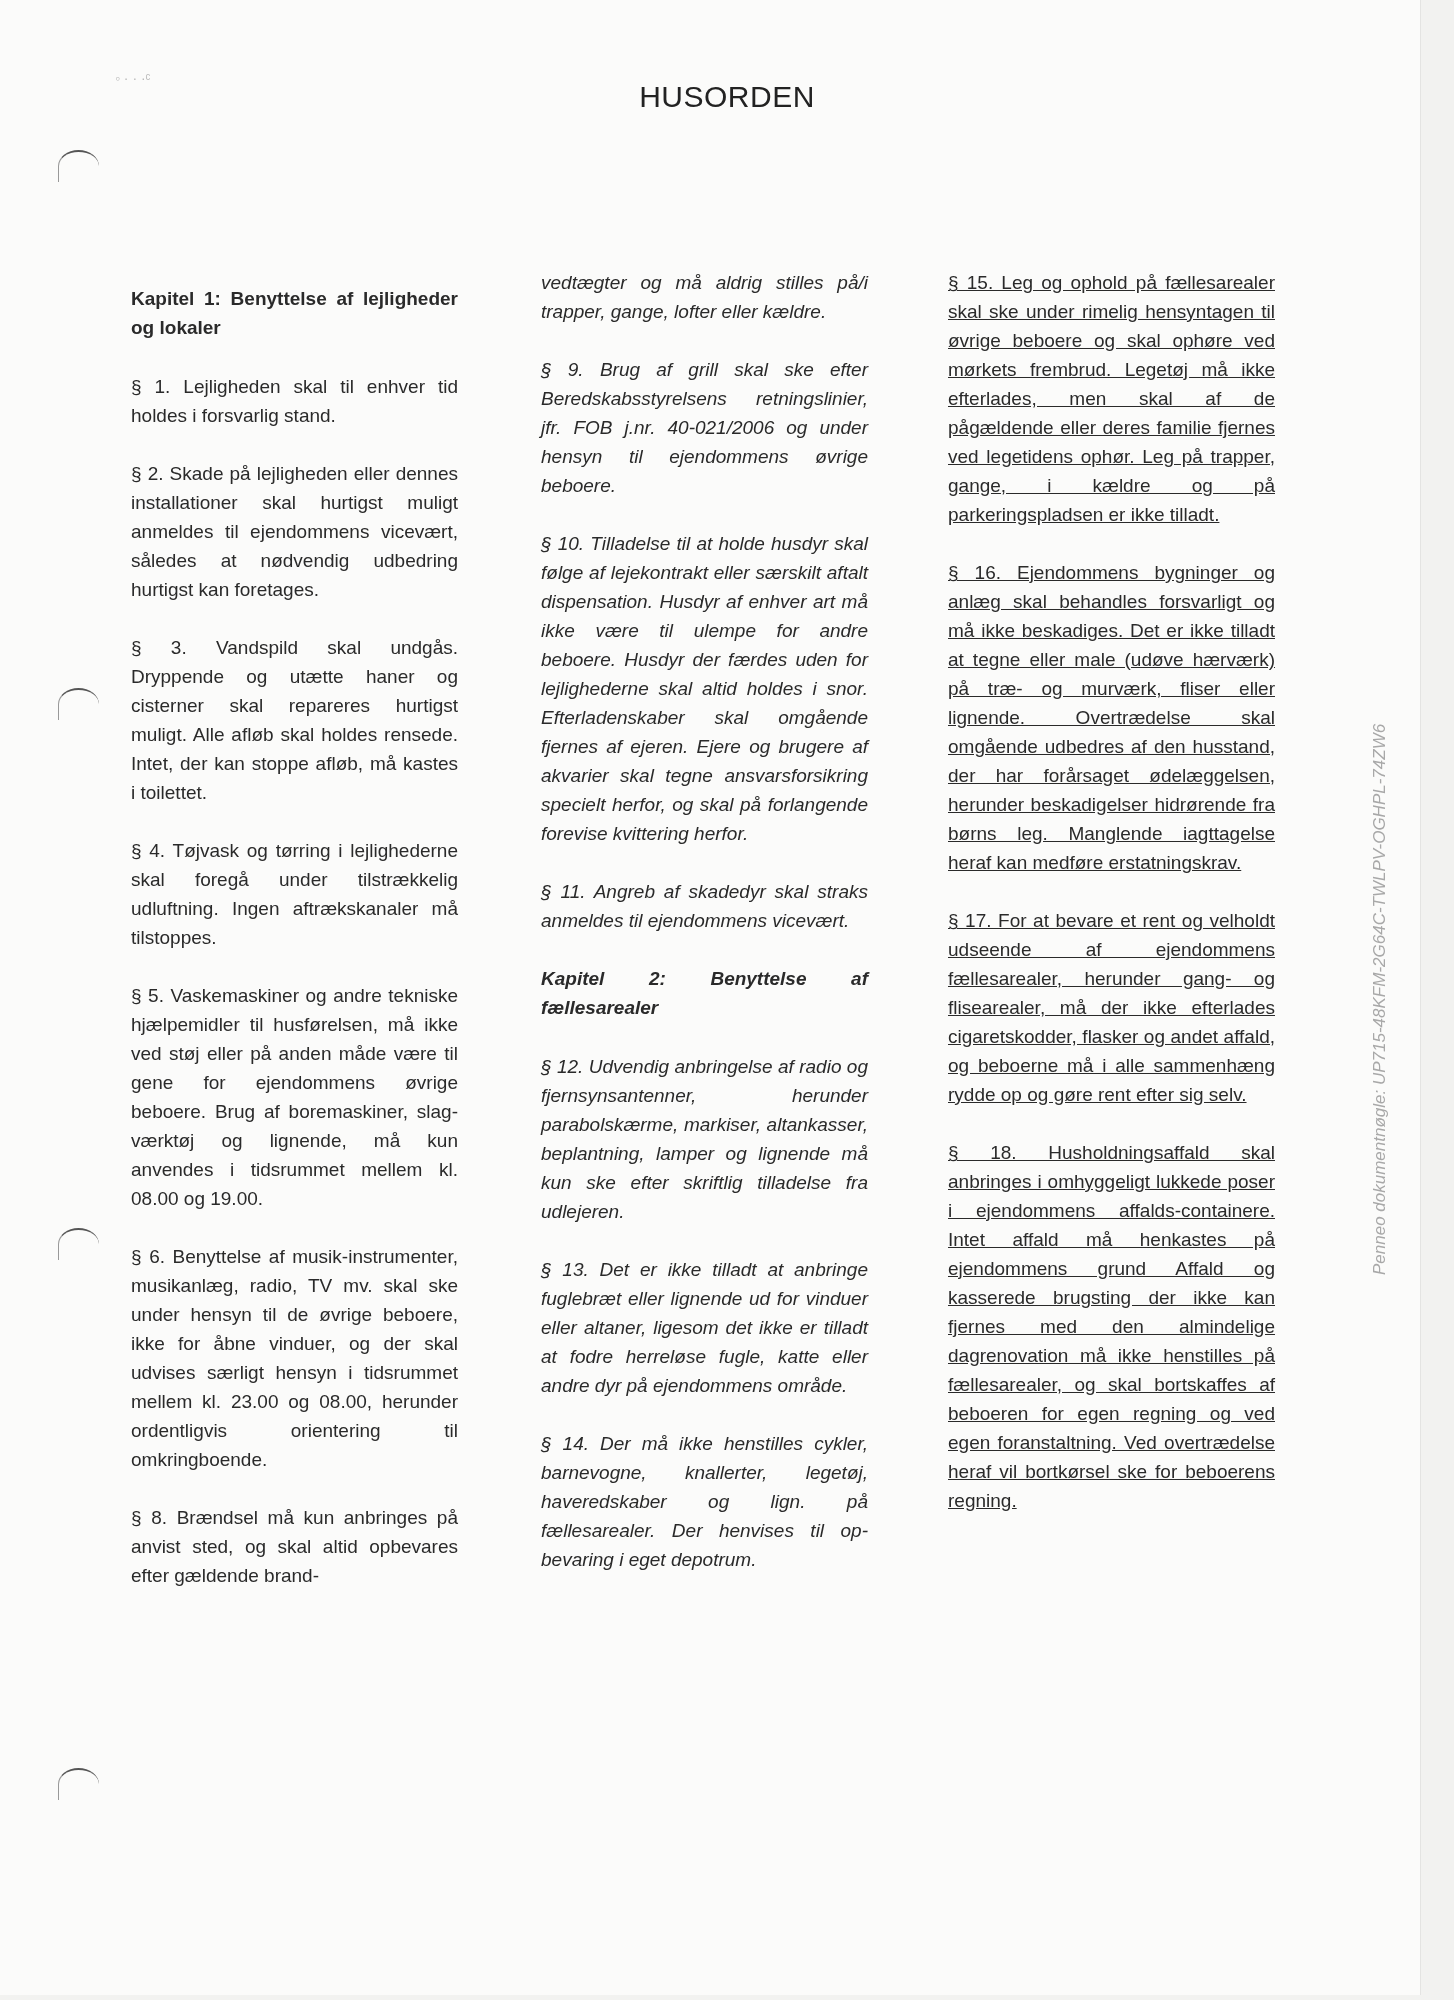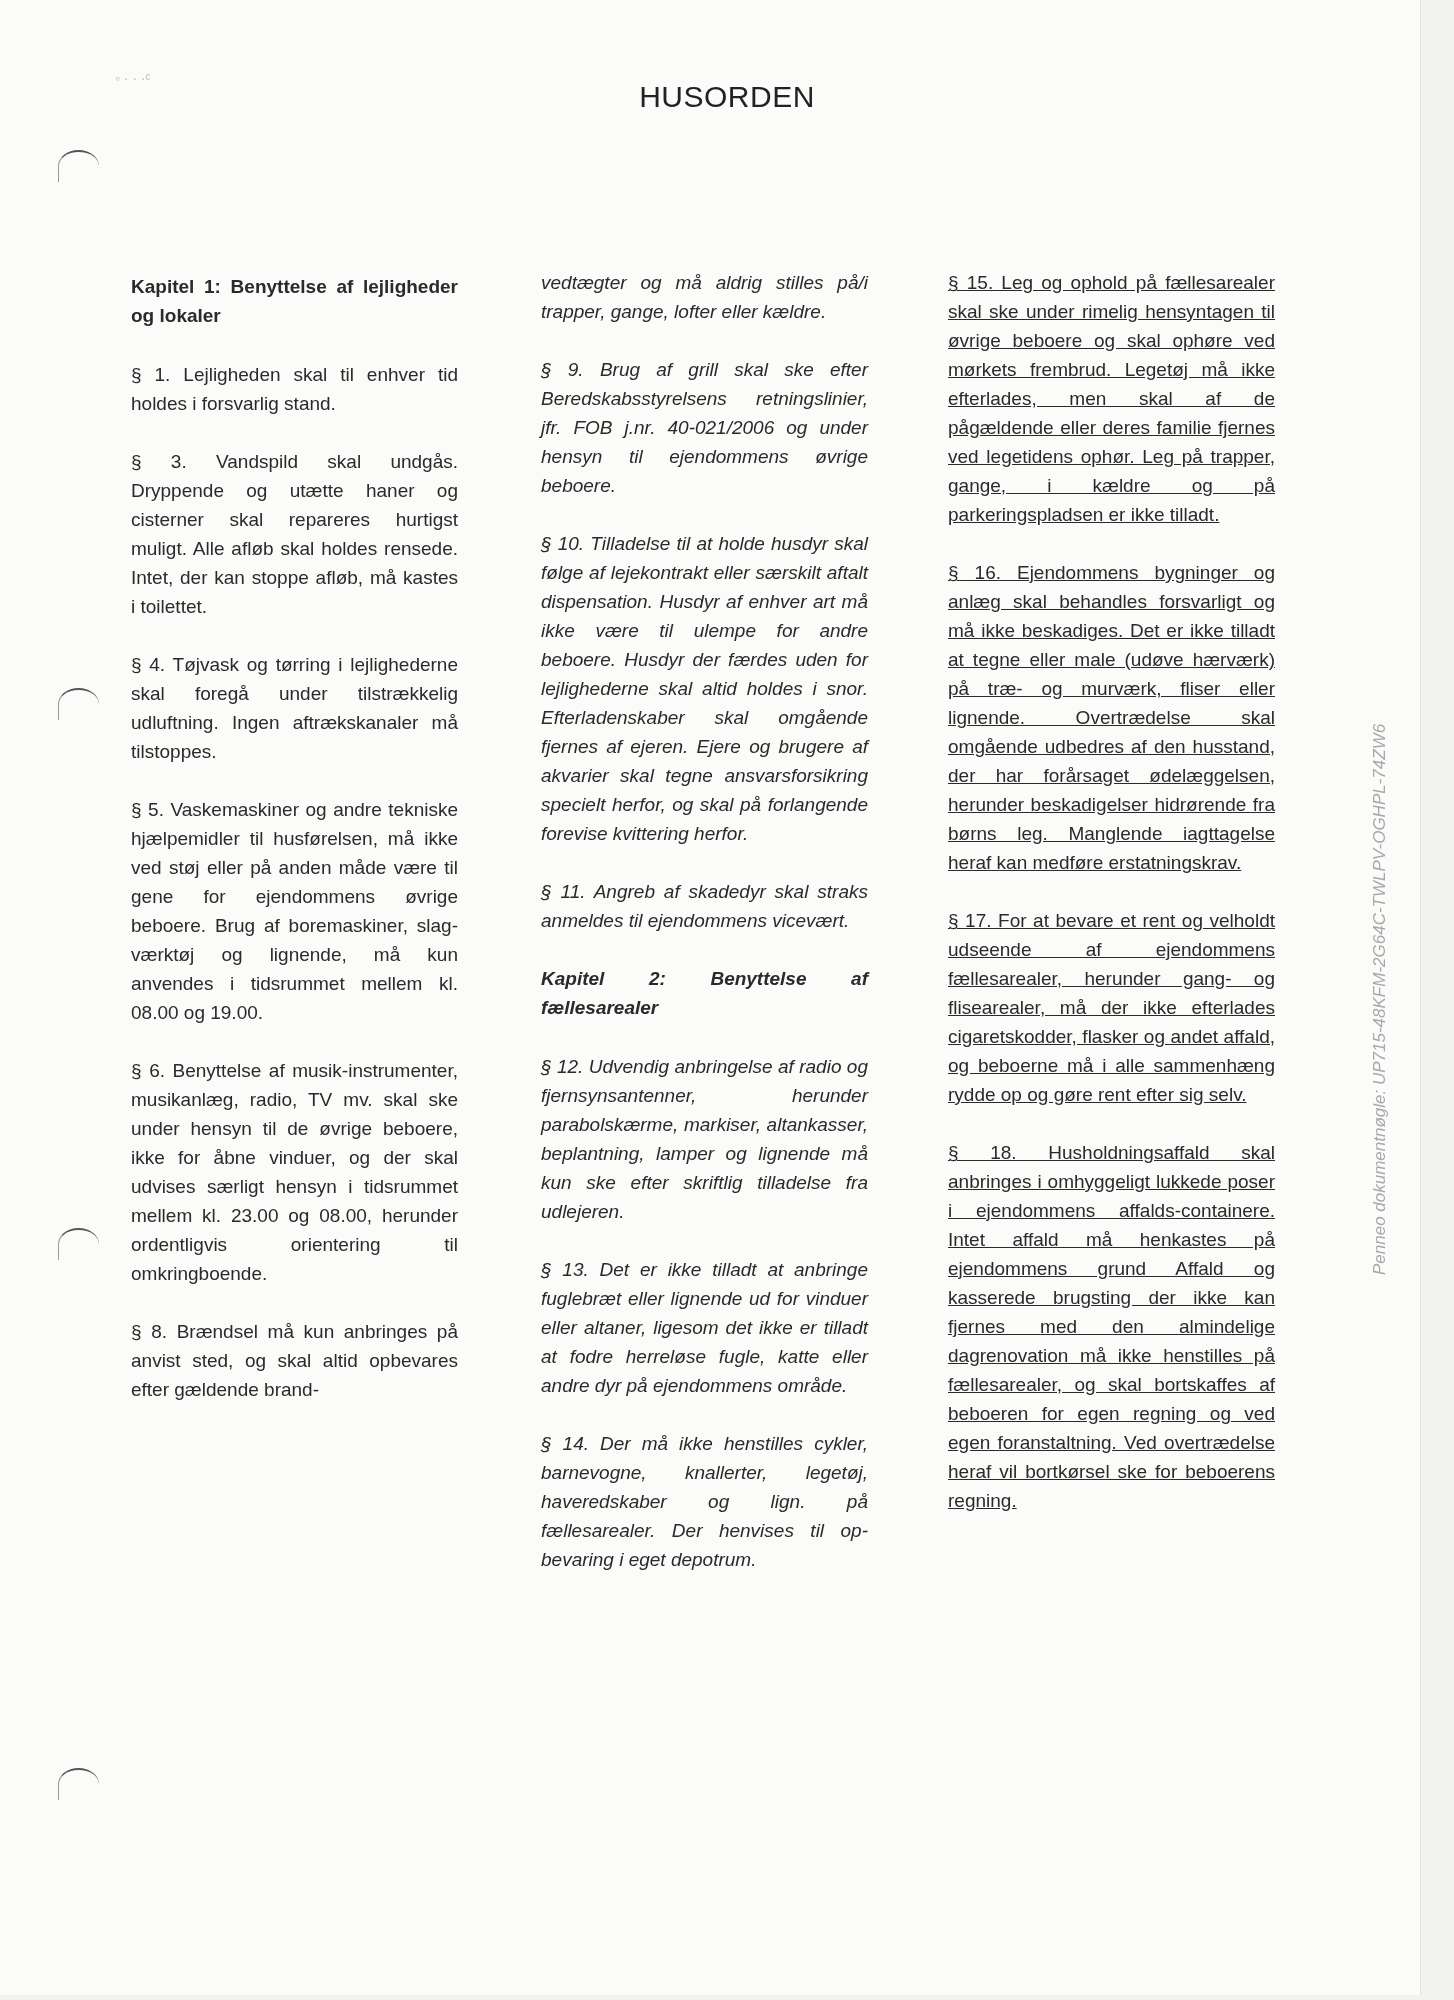--- a/index.html
+++ b/index.html
@@ -20,21 +20,21 @@
       text-align: center; font-size: 30px; letter-spacing: 0.5px;
       color: #222;
     }
     .col {
       position: absolute; top: 268px; width: 327px;
       font-size: 19px; line-height: 29px; text-align: justify;
     }
     .col.c1 { left: 131px; }
     .col.c2 { left: 541px; font-style: italic; }
     .col.c3 { left: 948px; text-decoration: underline; }
-    .col .heading { font-weight: bold; margin: 4px 0 30px 0; }
+    .col .heading { font-weight: bold; margin: 16px 0 30px 0; }
     .col p { margin: 0 0 29px 0; }
     .watermark {
       position: absolute; left: 1370px; top: 1275px;
       transform: rotate(-90deg); transform-origin: left top;
       font-size: 17px; font-style: italic; color: #a8a8a8;
       white-space: nowrap;
     }
     .hole {
       position: absolute; left: 58px; width: 40px; height: 30px;
       border-top: 2px solid #555; border-left: 1px solid #999;
@@ -50,20 +50,21 @@
   <div class="hole" style="top:150px"></div>
   <div class="hole" style="top:688px"></div>
   <div class="hole" style="top:1228px"></div>
   <div class="hole" style="top:1768px"></div>
 
   <h1 class="title" style="margin:0;font-weight:normal;">HUSORDEN</h1>
 
   <div class="col c1">
       <div class="heading">Kapitel 1: Benyttelse af lejligheder og lokaler</div>
       <p>§ 1. Lejligheden skal til enhver tid holdes i forsvarlig stand.</p>
+      <p>§ 2. Skade på lejligheden eller dennes installationer skal hurtigst muligt anmeldes til ejendommens vicevært, således at nødvendig udbedring hurtigst kan foretages.</p>
       <p>§ 3. Vandspild skal undgås. Dryppende og utætte haner og cisterner skal repareres hurtigst muligt. Alle afløb skal holdes rensede. Intet, der kan stoppe afløb, må kastes i toilettet.</p>
       <p>§ 4. Tøjvask og tørring i lejlighederne skal foregå under tilstrækkelig udluftning. Ingen aftrækskanaler må tilstoppes.</p>
       <p>§ 5. Vaskemaskiner og andre tekniske hjælpemidler til husførelsen, må ikke ved støj eller på anden måde være til gene for ejendommens øvrige beboere. Brug af boremaskiner, slag-værktøj og lignende, må kun anvendes i tidsrummet mellem kl. 08.00 og 19.00.</p>
       <p>§ 6. Benyttelse af musik-instrumenter, musikanlæg, radio, TV mv. skal ske under hensyn til de øvrige beboere, ikke for åbne vinduer, og der skal udvises særligt hensyn i tidsrummet mellem kl. 23.00 og 08.00, herunder ordentligvis orientering til omkringboende.</p>
       <p>§ 8. Brændsel må kun anbringes på anvist sted, og skal altid opbevares efter gældende brand-</p>
     </div>
   <div class="col c2">
       <p>vedtægter og må aldrig stilles på/i trapper, gange, lofter eller kældre.</p>
       <p>§ 9. Brug af grill skal ske efter Beredskabsstyrelsens retningslinier, jfr. FOB j.nr. 40-021/2006 og under hensyn til ejendommens øvrige beboere.</p>
       <p>§ 10. Tilladelse til at holde husdyr skal følge af lejekontrakt eller særskilt aftalt dispensation. Husdyr af enhver art må ikke være til ulempe for andre beboere. Husdyr der færdes uden for lejlighederne skal altid holdes i snor. Efterladenskaber skal omgående fjernes af ejeren. Ejere og brugere af akvarier skal tegne ansvarsforsikring specielt herfor, og skal på forlangende forevise kvittering herfor.</p>

